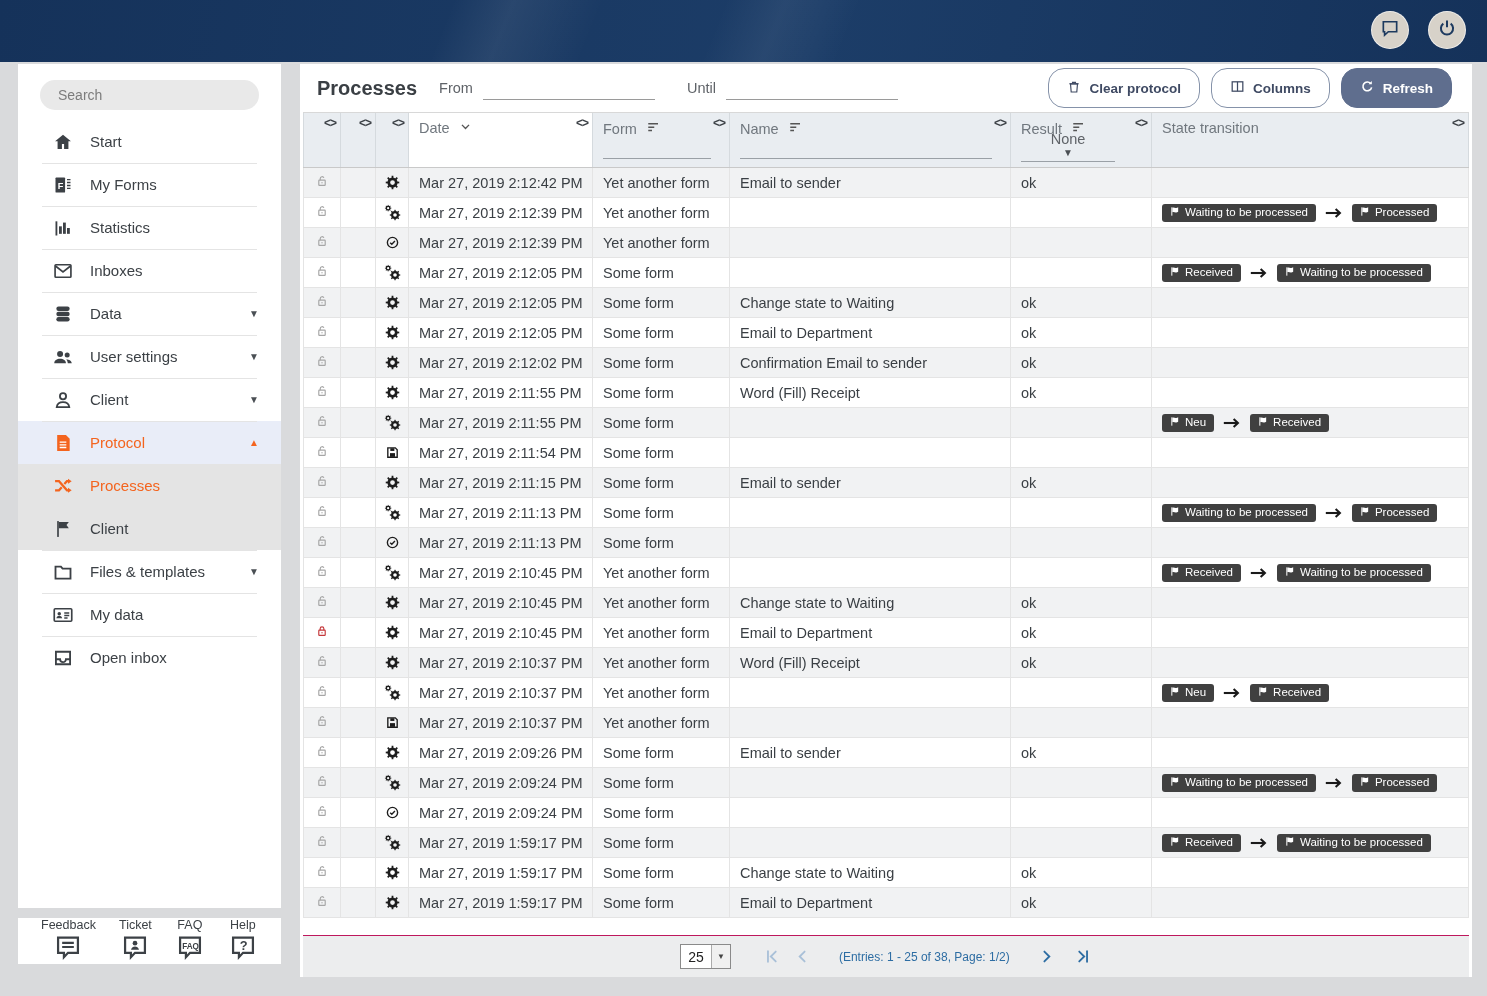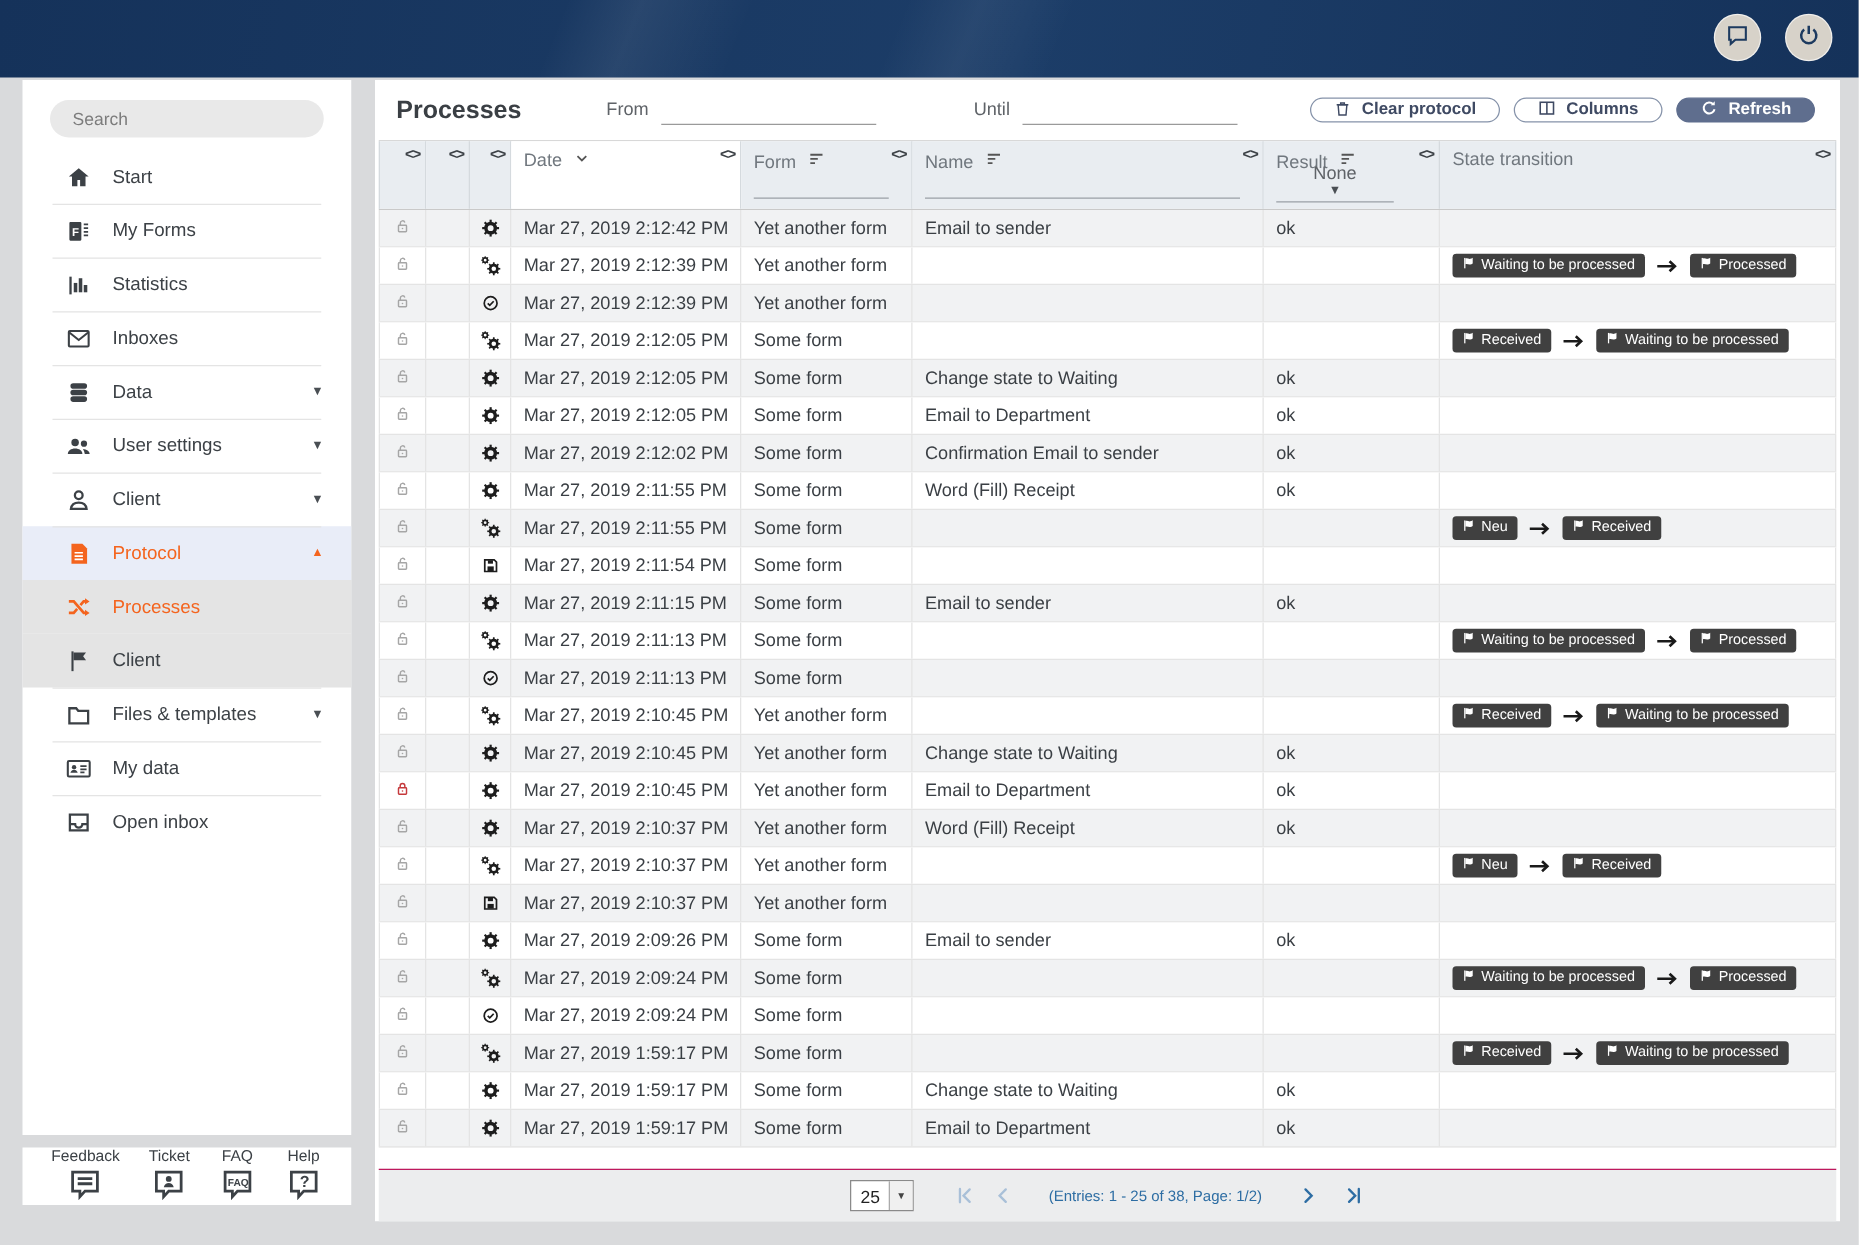--- a/index.html
+++ b/index.html
@@ -39,25 +39,25 @@
   .nav-item.sub{background:#e4e4e4;}
   .nav-item.sub.sub-active{color:#f4641e;}
   .nav-item.sub.sub-active .nicon{color:#f4641e;}
   .sidebar-footer{position:absolute;left:18px;top:918px;width:263px;height:46px;background:#fff;
     display:flex;align-items:center;justify-content:space-evenly;}
   .fitem{display:flex;flex-direction:column;align-items:center;gap:1px;color:#3c4146;font-size:12.5px;cursor:pointer;}
   
   .main{position:absolute;left:300px;top:64px;width:1172px;height:913px;background:#fff;}
   .toolbar{height:48px;display:flex;align-items:center;padding-left:17px;}
   .page-title{font-size:20px;font-weight:bold;color:#3a3f44;margin-right:22px;}
-  .range-label{font-size:14.5px;color:#5f6368;margin-right:10px;margin-left:46px;}
+  .range-label{font-size:14.5px;color:#5f6368;margin-right:10px;}
   .range-input{width:168px;border:none;border-bottom:1px solid #9a9a9a;height:20px;margin-right:32px;outline:none;
     font-family:"Liberation Sans",sans-serif;font-size:14px;background:transparent;}
   .toolbar-buttons{margin-left:auto;display:flex;gap:11px;padding-right:20px;}
-  .btn{height:20px;border-radius:16px;font-size:13.5px;font-weight:bold;display:flex;gap:8px;
+  .btn{height:40px;border-radius:16px;font-size:13.5px;font-weight:bold;display:flex;align-items:center;gap:8px;
     padding:0 18px;cursor:pointer;box-sizing:border-box;font-family:"Liberation Sans",sans-serif;}
   .btn.outline{background:#fff;border:1px solid #8592a9;color:#3f4a63;}
   .btn.filled{background:#5f6e8e;border:1px solid #5f6e8e;color:#fff;}
   
   .table{position:absolute;left:3px;right:3px;top:48px;}
   .grid-cols{display:grid;grid-template-columns:38px 35px 33px 184px 137px 281px 141px auto;}
   .thead{height:54px;border-top:1px solid #d8d8d8;border-bottom:1px solid #c9c9c9;}
   .th{background:#e9edf1;position:relative;border-right:1px solid #d5dade;color:#70777e;font-size:14.5px;
     box-sizing:border-box;padding:7px 0 0 10px;}
   .th:first-child{border-left:1px solid #d5dade;}

